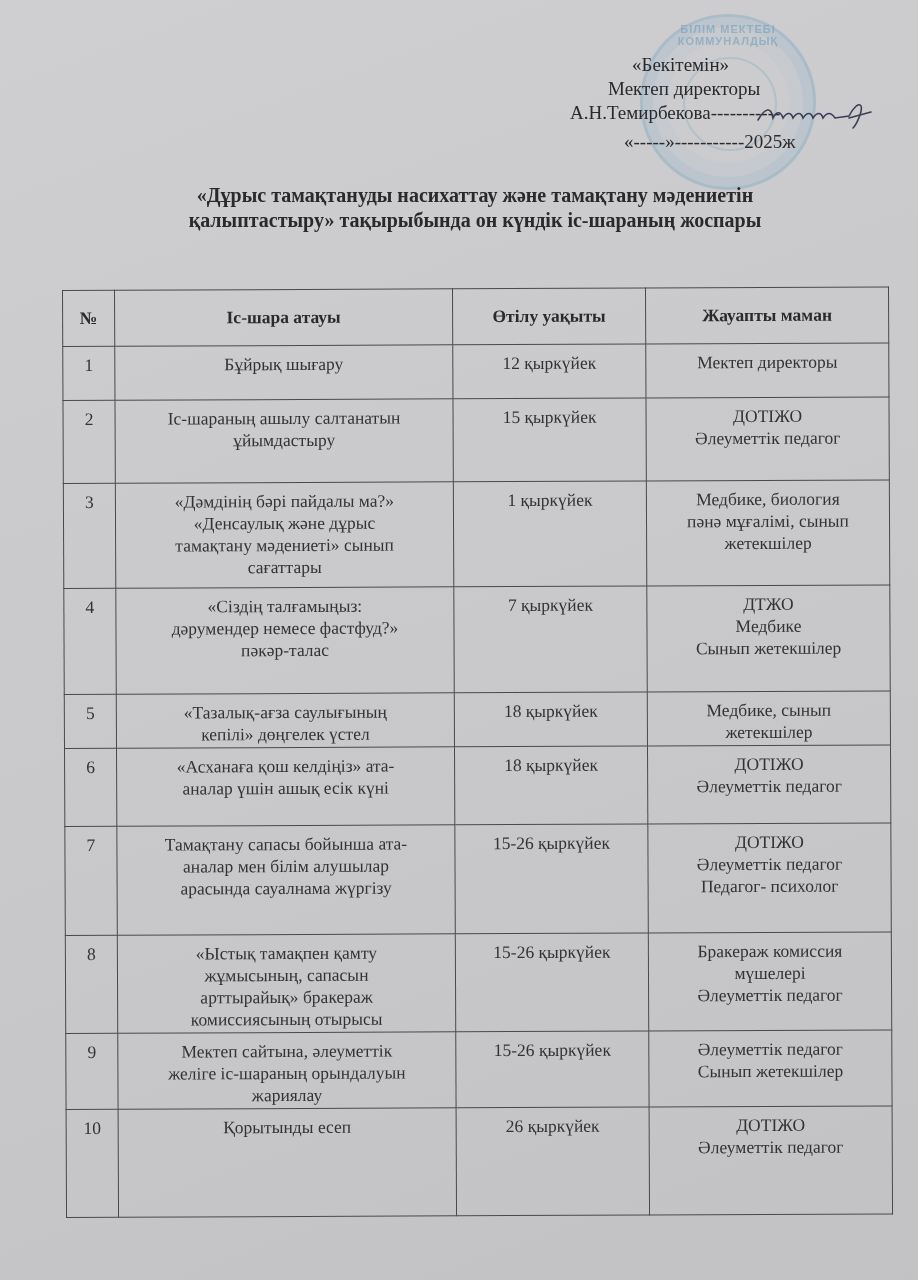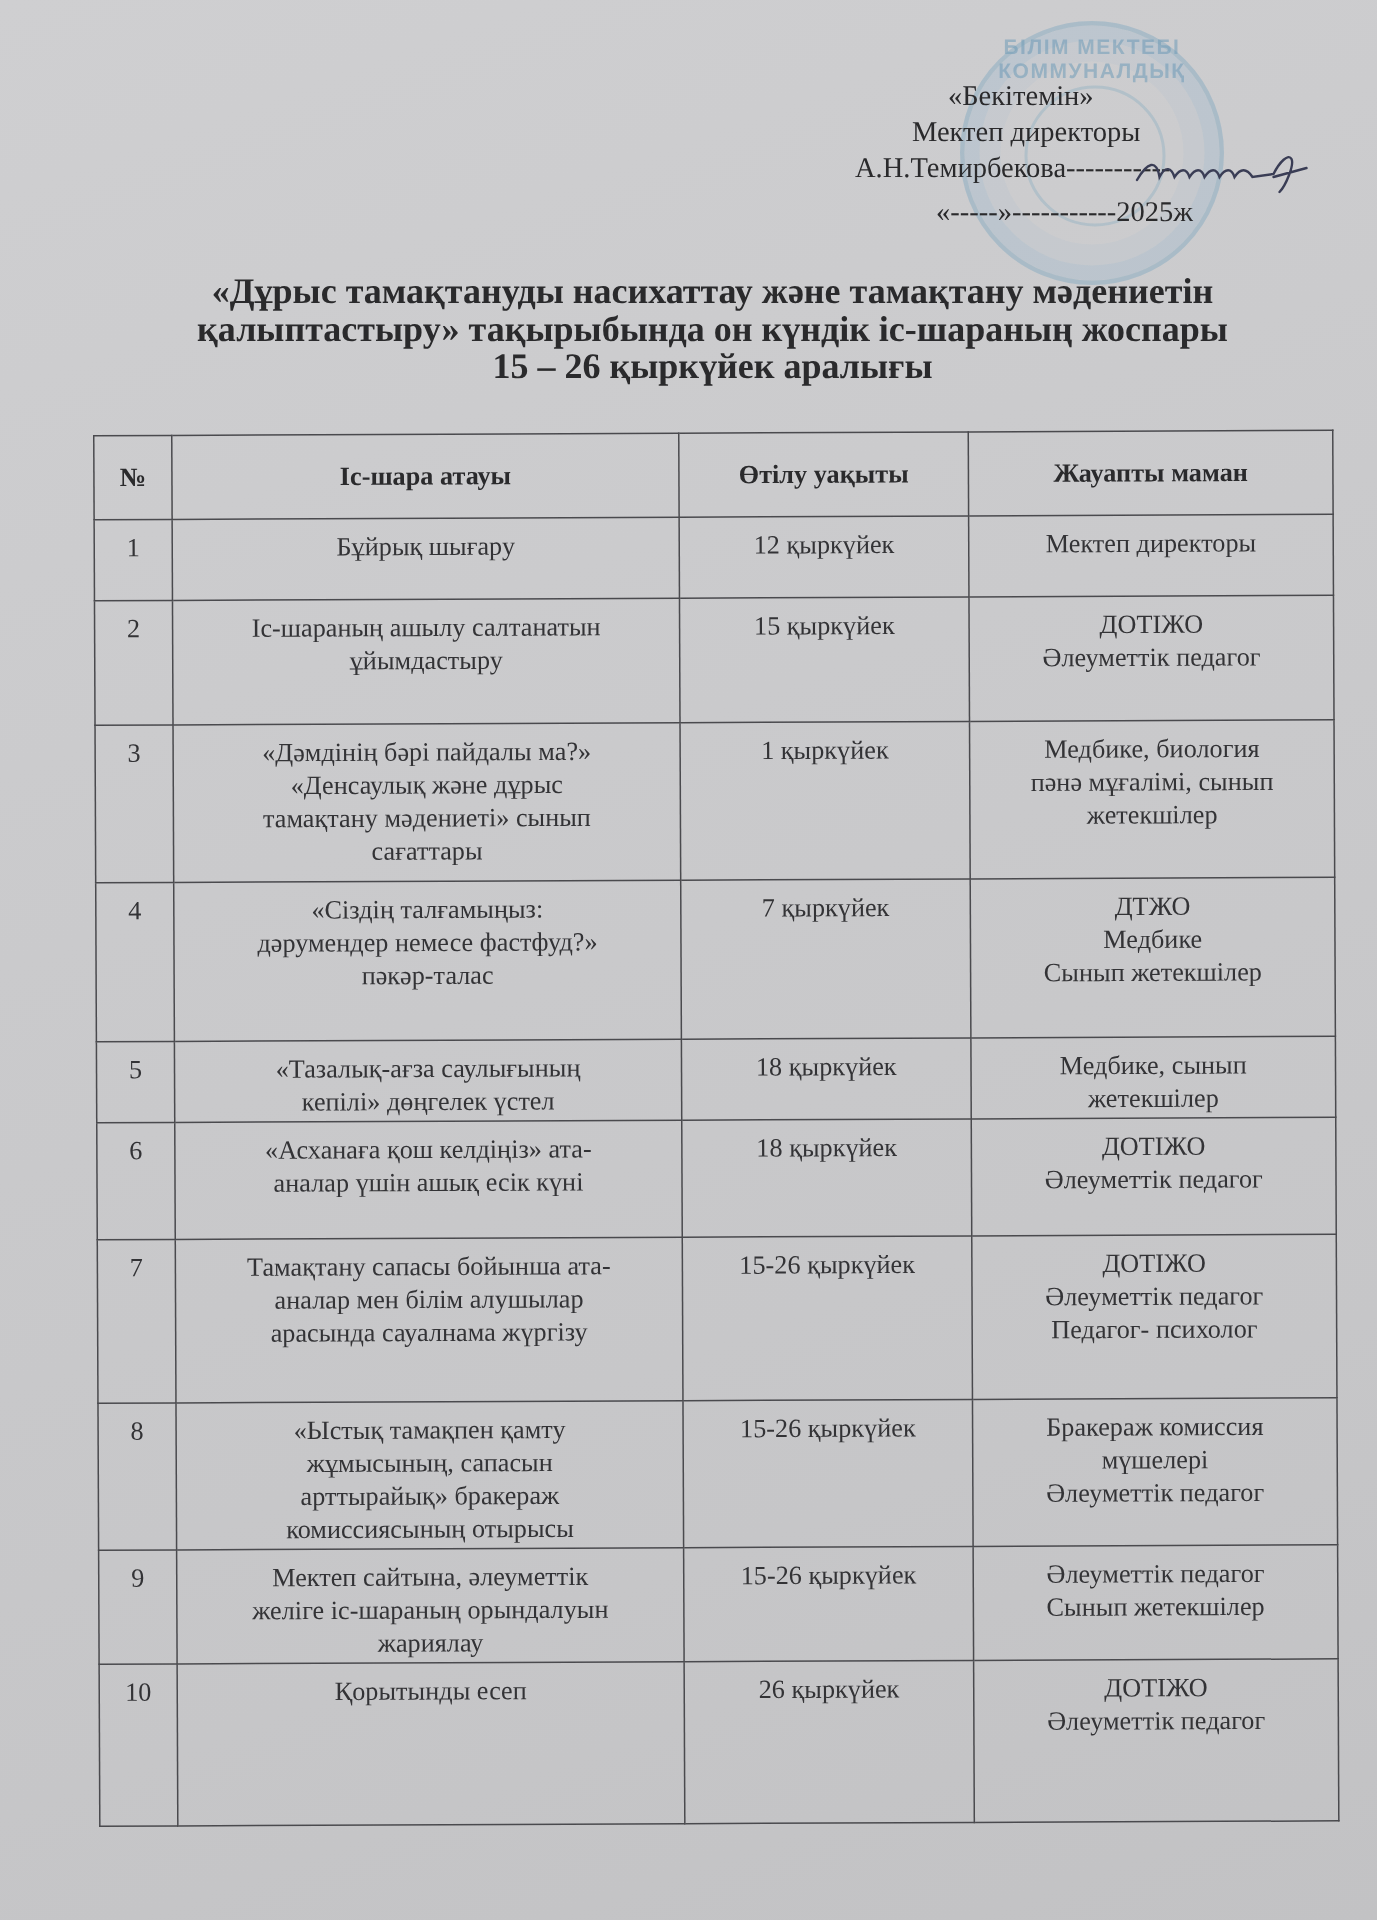--- a/index.html
+++ b/index.html
@@ -37,21 +37,21 @@
       left: 40px; top: 40px;
       width: 90px; height: 90px;
       border-radius: 50%;
       border: 2px solid rgba(120, 165, 190, 0.35);
     }
     .stamp-text {
       position: absolute;
       left: 0; top: 6px; width: 170px;
       text-align: center;
       font-family: "Liberation Sans", sans-serif;
-      font-size: 14px;
+      font-size: 11px;
       font-weight: bold;
       color: rgba(100, 150, 180, 0.55);
       letter-spacing: 1px;
     }
     
     .approval {
       position: absolute;
       left: 560px;
       top: 54px;
       width: 300px;
@@ -72,21 +72,21 @@
       height: 30px;
     }
     
     .title {
       position: absolute;
       left: 60px;
       top: 183px;
       width: 830px;
       text-align: center;
       font-weight: bold;
-      font-size: 24px;
+      font-size: 20px;
       line-height: 25px;
       color: #2a2a2c;
     }
     
     .table {
       position: absolute;
       left: 62px;
       top: 290px;
       width: 826px;
       border-collapse: collapse;
@@ -134,21 +134,20 @@
     <span class="line l4">«-----»-----------2025ж</span>
   </div>
 
   <svg class="signature" viewBox="0 0 120 30">
     <path d="M5 20 C 12 8, 18 6, 20 18 C 24 10, 28 12, 30 18 C 34 12, 38 12, 40 18 C 44 12, 48 12, 50 18 C 54 12, 58 12, 60 18 C 64 12, 68 12, 70 18 C 74 12, 78 12, 82 18 L 96 16 C 100 8, 106 2, 108 6 C 110 10, 104 24, 100 28 M 96 18 L 118 12" fill="none" stroke="#3a3d55" stroke-width="1.6" stroke-linecap="round"></path>
   </svg>
 
   <div class="title">
     <div>«Дұрыс тамақтануды насихаттау және тамақтану мәдениетін</div>
     <div>қалыптастыру» тақырыбында он күндік іс-шараның жоспары</div>
-    <div>15 – 26 қыркүйек аралығы</div>
   </div>
 
   <table class="table">
     <colgroup>
       <col class="col-num">
         <col class="col-name">
         <col class="col-date">
         <col class="col-resp">
     </colgroup>
     <thead>

